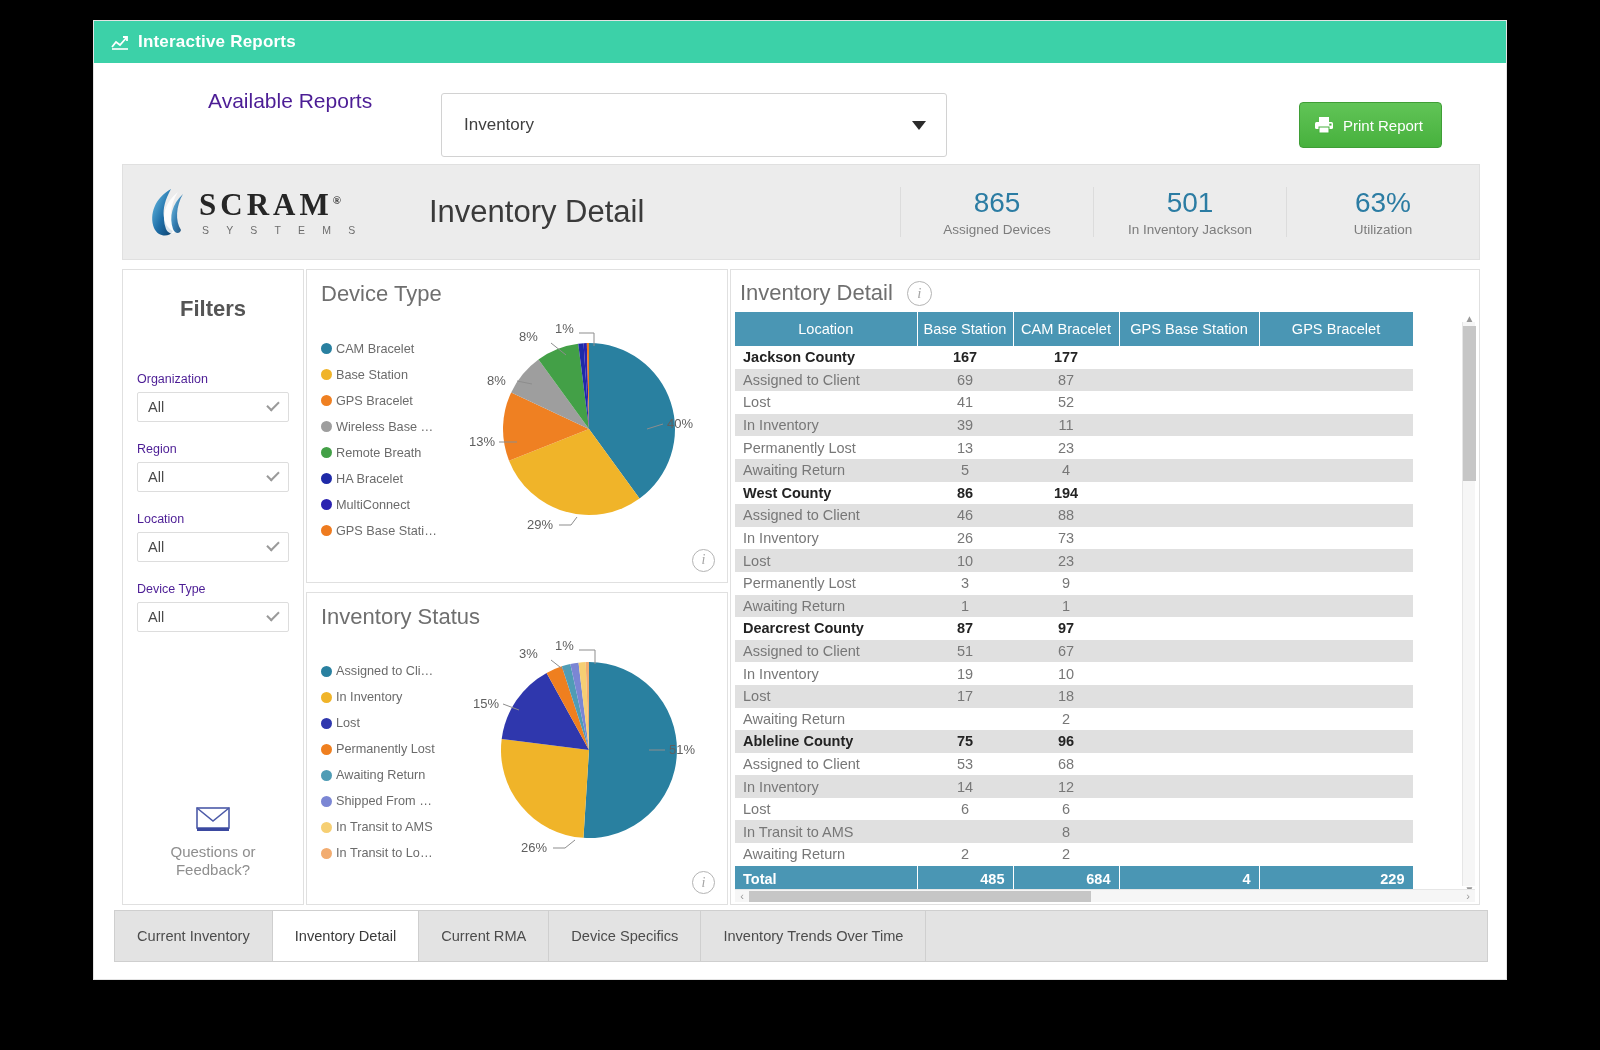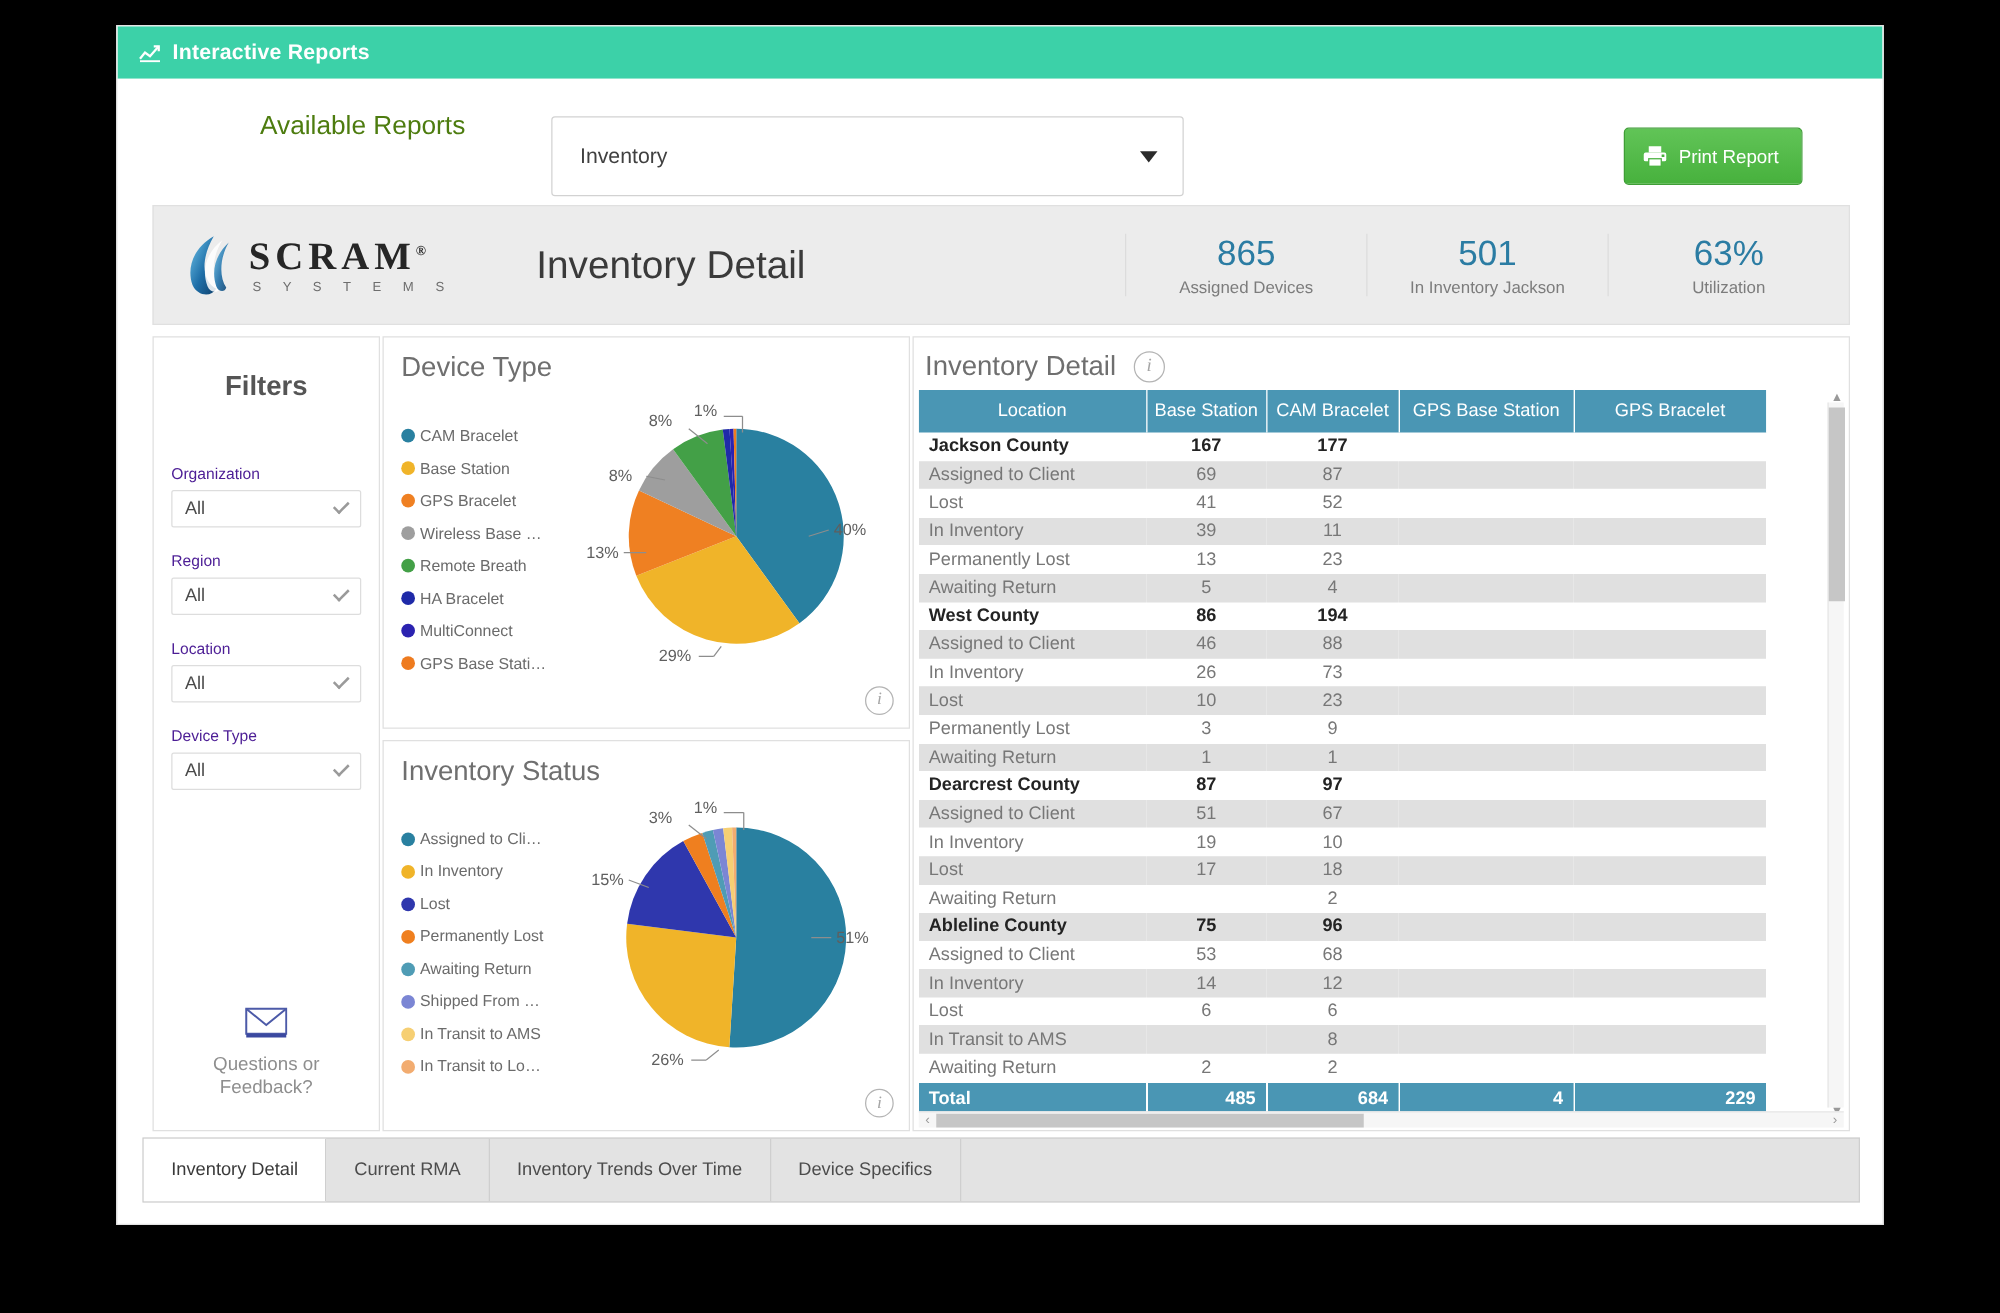--- a/index.html
+++ b/index.html
@@ -38,21 +38,21 @@
   }
   
   .toolbar {
     height: 86px;
     display: flex; align-items: center;
     position: relative;
     background: #fff;
   }
   .avail-label {
     position: absolute; left: 114px; top: 26px;
-    font-size: 21px; color: #4d7c0f;
+    font-size: 21px; color: #4c1d95;
   }
   .report-select {
     position: absolute; left: 347px; top: 62px;
     transform: translateY(-50%);
     width: 506px; height: 64px;
     border: 1px solid #d2d2d2; border-radius: 3px;
     background: #fff;
     display: flex; align-items: center;
     padding: 0 14px 0 22px;
     font-size: 17px; color: #404040;
@@ -773,19 +773,20 @@
           <span class="track">
             <span class="thumb"></span>
           </span>
           <span class="arrow">›</span>
         </div>
       </div>
     </div>
   </div>
 
   <div class="tabbar">
+    <div class="tab">Current Inventory</div>
     <div class="tab active">Inventory Detail</div>
     <div class="tab">Current RMA</div>
+    <div class="tab">Device Specifics</div>
     <div class="tab">Inventory Trends Over Time</div>
-    <div class="tab">Device Specifics</div>
     <div class="tab-filler"></div>
   </div>
 </div>
 
 </body></html>

